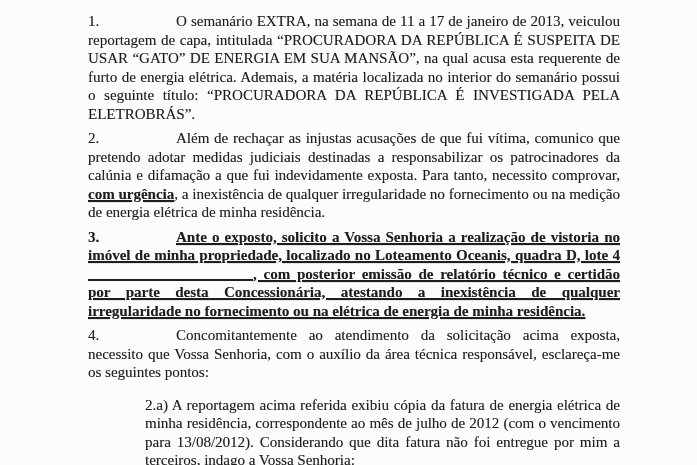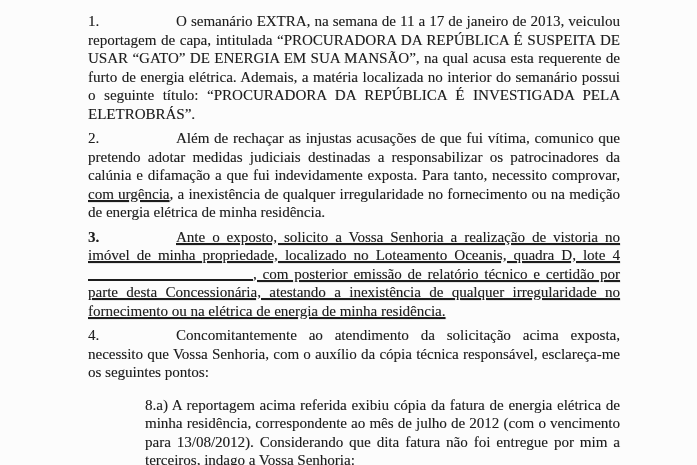--- a/index.html
+++ b/index.html
@@ -28,21 +28,21 @@
   }
   .pnum {
     position: absolute;
     left: 0;
     top: 0;
     text-indent: 0;
   }
   .para.p3-block { margin-bottom: 6px; }
   .p3-num { font-weight: bold; }
   .bu {
-    font-weight: normal;
+    font-weight: bold;
     text-decoration: underline;
     text-decoration-thickness: 1.5px;
   }
   .blank-line {
     display: inline-block;
     width: 165px;
     height: 3px;
     border-bottom: 2px solid var(--ink, #1d1d1d);
     vertical-align: -2px;
   }
@@ -58,17 +58,17 @@
 
 <div class="page">
 
   <div class="para"><span class="pnum">1.</span><span>O semanário EXTRA, na semana de 11 a 17 de janeiro de 2013, veiculou reportagem de capa, intitulada “PROCURADORA DA REPÚBLICA É SUSPEITA DE USAR “GATO” DE ENERGIA EM SUA MANSÃO”, na qual acusa esta requerente de furto de energia elétrica. Ademais, a matéria localizada no interior do semanário possui o seguinte título: “PROCURADORA DA REPÚBLICA É INVESTIGADA PELA ELETROBRÁS”.</span></div>
 
   <div class="para"><span class="pnum">2.</span><span>Além de rechaçar as injustas acusações de que fui vítima, comunico que pretendo adotar medidas judiciais destinadas a responsabilizar os patrocinadores da calúnia e difamação a que fui indevidamente exposta. Para tanto, necessito comprovar, </span><span class="bu">com urgência</span><span>, a inexistência de qualquer irregularidade no fornecimento ou na medição de energia elétrica de minha residência.</span></div>
 
   <div class="para p3-block"><span class="pnum p3-num">3.</span><span class="bu">Ante o exposto, solicito a Vossa Senhoria a realização de vistoria no imóvel de minha propriedade, localizado no Loteamento Oceanis, quadra D, lote 4</span>
     <span class="blank-line"></span><span class="bu">, com posterior emissão de relatório técnico e certidão por parte desta Concessionária, atestando a inexistência de qualquer irregularidade no fornecimento ou na elétrica de energia de minha residência.</span></div>
 
-  <div class="para p4-block"><span class="pnum">4.</span><span>Concomitantemente ao atendimento da solicitação acima exposta, necessito que Vossa Senhoria, com o auxílio da cópia técnica responsável, esclareça-me os seguintes pontos:</span></div>
+  <div class="para p4-block"><span class="pnum">4.</span><span>Concomitantemente ao atendimento da solicitação acima exposta, necessito que Vossa Senhoria, com o auxílio da área técnica responsável, esclareça-me os seguintes pontos:</span></div>
 
-  <div class="para subpara" style="text-indent:0;"><span>8.a)</span> <span>A reportagem acima referida exibiu cópia da fatura de energia elétrica de minha residência, correspondente ao mês de julho de 2012 (com o vencimento para 13/08/2012). Considerando que dita fatura não foi entregue por mim a terceiros, indago a Vossa Senhoria:</span></div>
+  <div class="para subpara" style="text-indent:0;"><span>2.a)</span> <span>A reportagem acima referida exibiu cópia da fatura de energia elétrica de minha residência, correspondente ao mês de julho de 2012 (com o vencimento para 13/08/2012). Considerando que dita fatura não foi entregue por mim a terceiros, indago a Vossa Senhoria:</span></div>
 
 </div>
 
 </body></html>

